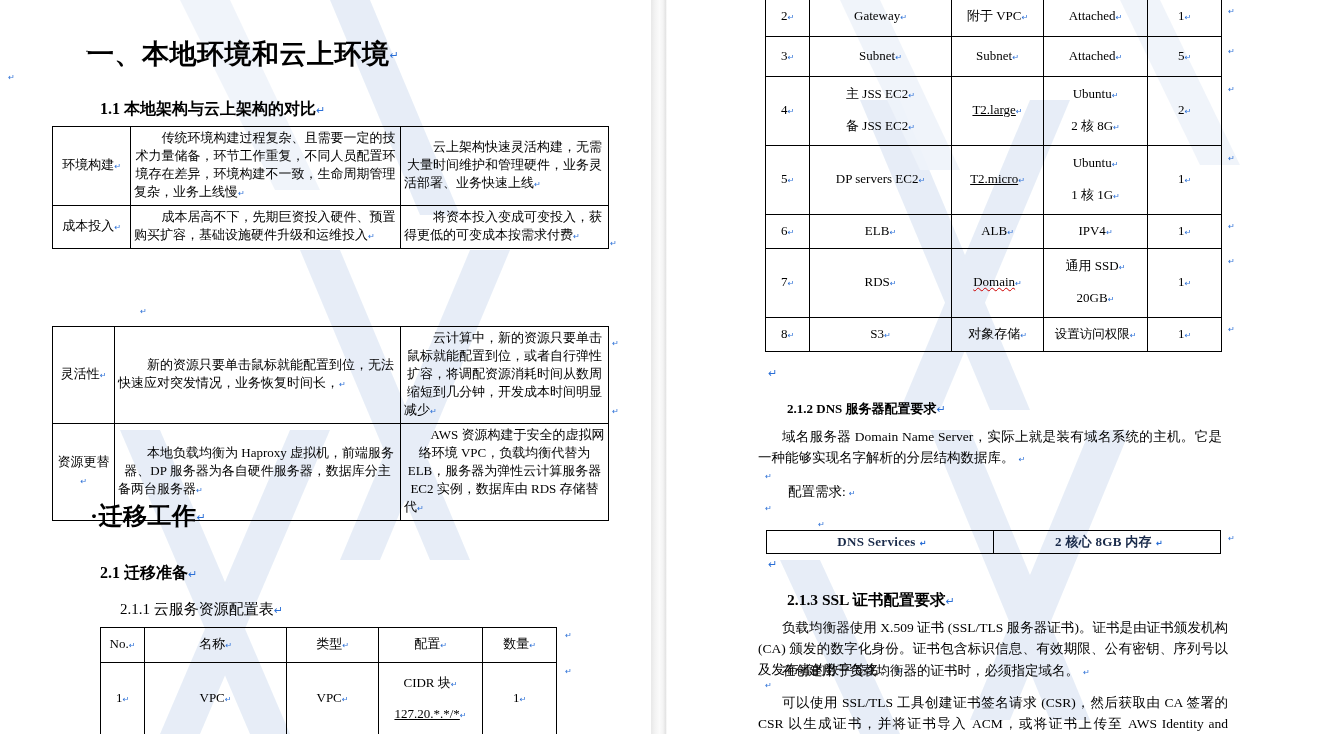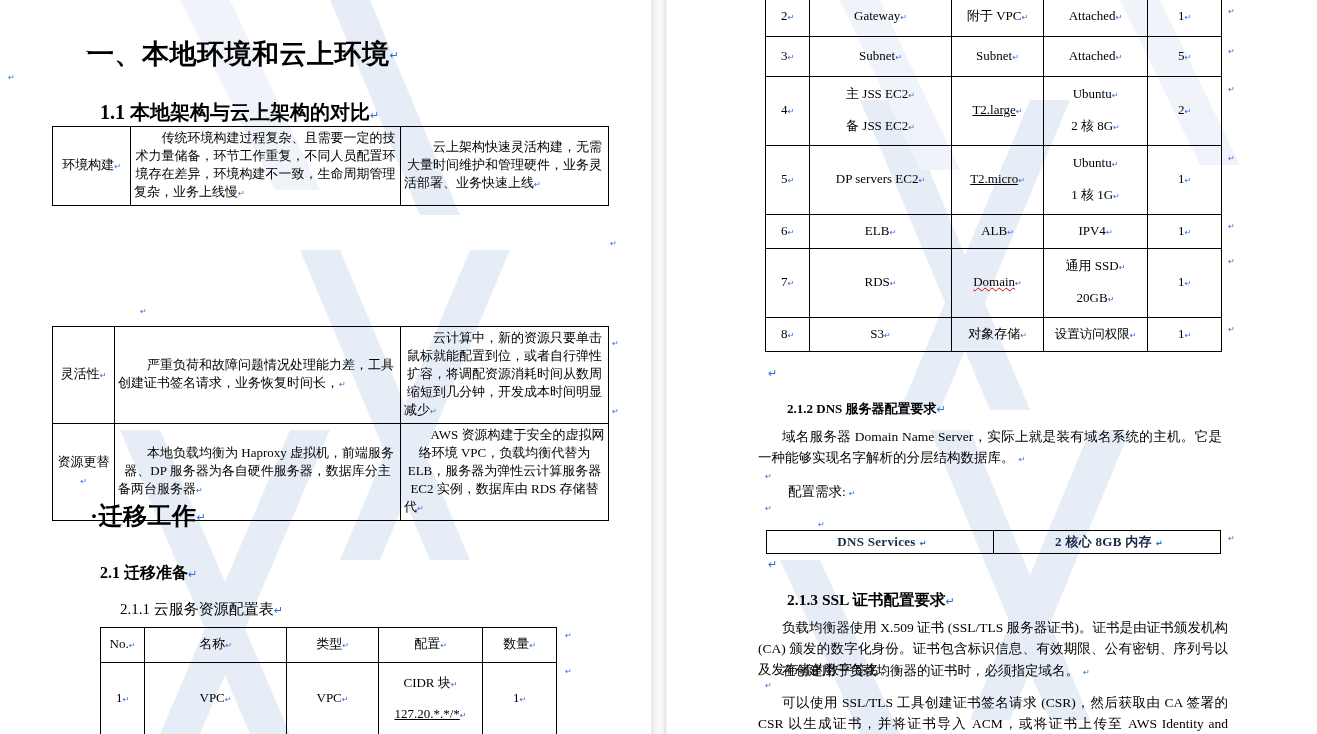--- a/index.html
+++ b/index.html
@@ -80,21 +80,21 @@
   h1.doc-h1 {
     margin: 0;
     font-size: 27px;
     font-weight: 700;
     letter-spacing: 0.5px;
     white-space: nowrap;
     font-family: "Liberation Serif", serif;
   }
   h2.doc-h2 {
     margin: 0;
-    font-size: 20px;
+    font-size: 16px;
     font-weight: 700;
     white-space: nowrap;
   }
   h3.doc-h3 {
     margin: 0;
     font-size: 15px;
     font-weight: 400;
     white-space: nowrap;
   }
   h2.doc-h2b {
@@ -199,36 +199,41 @@
           <col style="width:78px">
           <col style="width:270px">
           <col style="width:208px">
         </colgroup>
       <tbody>
         <tr>
           <td class="mid"><span>环境构建</span><span class="pilcrow-sm">↵</span></td>
           <td class="just"><span>传统环境构建过程复杂、且需要一定的技术力量储备，环节工作重复，不同人员配置环境存在差异，环境构建不一致，生命周期管理复杂，业务上线慢</span><span class="pilcrow-sm">↵</span></td>
           <td class="just"><span>云上架构快速灵活构建，无需大量时间维护和管理硬件，业务灵活部署、业务快速上线</span><span class="pilcrow-sm">↵</span></td>
         </tr>
+        <tr>
+          <td class="mid"><span>成本投入</span><span class="pilcrow-sm">↵</span></td>
+          <td class="just"><span>成本居高不下，先期巨资投入硬件、预置购买扩容，基础设施硬件升级和运维投入</span><span class="pilcrow-sm">↵</span></td>
+          <td class="just"><span>将资本投入变成可变投入，获得更低的可变成本按需求付费</span><span class="pilcrow-sm">↵</span></td>
+        </tr>
       </tbody>
     </table>
 
     <span class="tinymark" style="left:610px; top:240px;">↵</span>
     <span class="tinymark" style="left:140px; top:308px;">↵</span>
 
     <table class="doc-table" style="position:absolute; left:52px; top:326px; width:556px;">
       <colgroup>
           <col style="width:62px">
           <col style="width:286px">
           <col style="width:208px">
         </colgroup>
       <tbody>
         <tr>
           <td class="mid"><span>灵活性</span><span class="pilcrow-sm">↵</span></td>
-          <td class="just"><span>严重负荷和故障问题情况处理能力差，工具创建证书签名请求，业务恢复时间长，</span><span class="pilcrow-sm">↵</span></td>
+          <td class="just"><span>新的资源只要单击鼠标就能配置到位，无法快速应对突发情况，业务恢复时间长，</span><span class="pilcrow-sm">↵</span></td>
           <td class="just"><span>云计算中，新的资源只要单击鼠标就能配置到位，或者自行弹性扩容，将调配资源消耗时间从数周缩短到几分钟，开发成本时间明显减少</span><span class="pilcrow-sm">↵</span></td>
         </tr>
         <tr>
           <td class="mid"><span>资源更替</span><span class="pilcrow-sm">↵</span></td>
           <td class="just"><span>本地负载均衡为 Haproxy 虚拟机，前端服务器、DP 服务器为各自硬件服务器，数据库分主备两台服务器</span><span class="pilcrow-sm">↵</span></td>
           <td class="just"><span>AWS 资源构建于安全的虚拟网络环境 VPC，负载均衡代替为 ELB，服务器为弹性云计算服务器 EC2 实例，数据库由 RDS 存储替代</span><span class="pilcrow-sm">↵</span></td>
         </tr>
       </tbody>
     </table>
 

